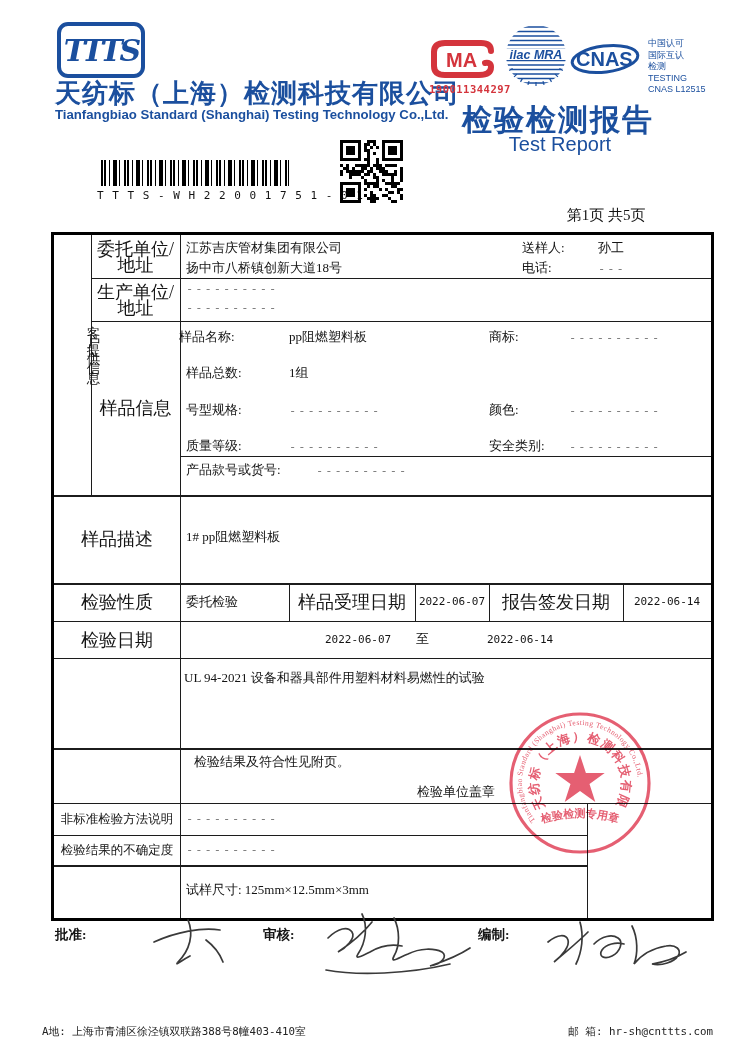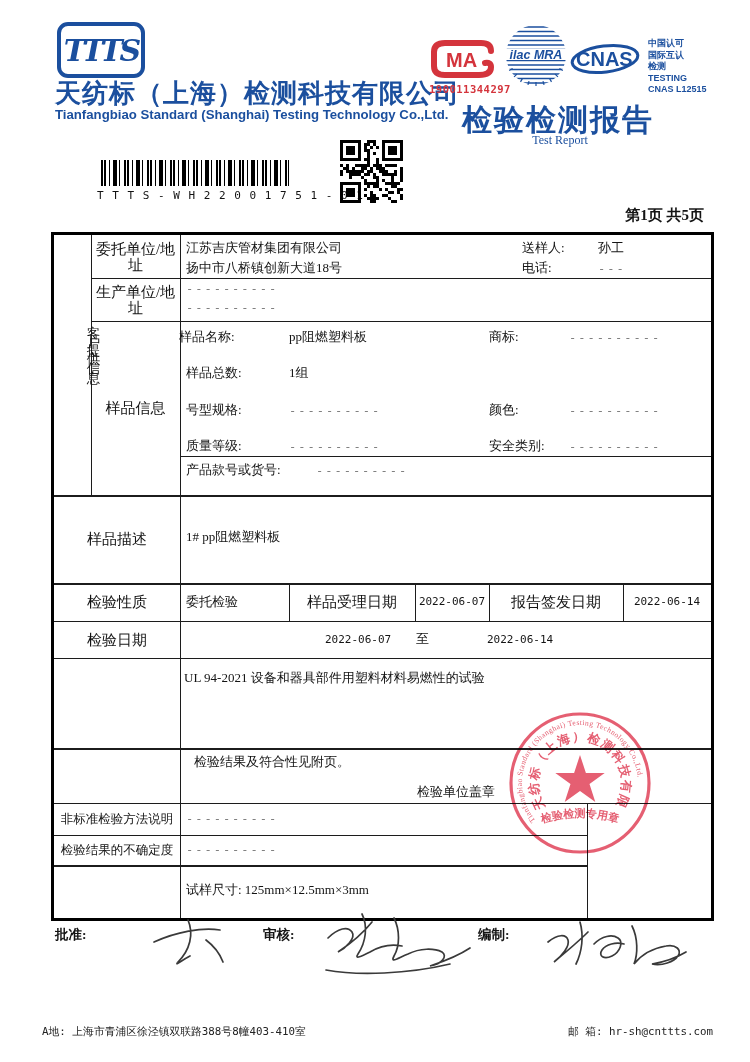--- a/index.html
+++ b/index.html
@@ -7,39 +7,39 @@
         font-family:"Liberation Serif","DejaVu Serif",serif;color:#141414;}
   .abs{position:absolute;}
   .blue{color:#1b4f9e;}
   
   .ttts-box{left:57px;top:22px;width:80px;height:48px;border:4px solid #1b4f9e;border-radius:11px;
             display:flex;align-items:center;justify-content:center;}
   .ttts-box span{font:italic bold 30px "DejaVu Serif",serif;color:#1b4f9e;letter-spacing:-3px;}
   .company-cn{left:55px;top:76px;font-size:26px;font-weight:bold;letter-spacing:1px;}
   .company-en{left:55px;top:107px;font-size:13.2px;font-weight:bold;font-family:"Liberation Sans",sans-serif;}
   .cma-num{left:429px;top:83px;font:bold 10.5px "DejaVu Sans Mono",monospace;color:#d4343c;letter-spacing:.5px;}
-  .accred{left:648px;top:38px;font-size:9px;line-height:11.5px;font-weight:bold;
+  .accred{left:648px;top:38px;font-size:9px;line-height:11.5px;font-weight:normal;
           font-family:"Liberation Sans",sans-serif;}
   .report-title{left:462px;top:100px;font-size:30px;font-weight:bold;letter-spacing:2px;}
-  .report-title-en{left:462px;top:133px;width:196px;text-align:center;font-size:12px;
-                   font-family:Liberation Serif, serif;}
+  .report-title-en{left:462px;top:133px;width:196px;text-align:center;font-size:20px;
+                   font-family:Liberation Sans, sans-serif;}
   .barcode{left:101px;top:160px;width:188px;height:26px;
     background:repeating-linear-gradient(90deg,#000 0 2px,#fff 2px 3px,#000 3px 5px,#fff 5px 8px,
                #000 8px 9px,#fff 9px 12px,#000 12px 16px,#fff 16px 18px,#000 18px 19px,#fff 19px 23px);}
   .barcode-text{left:97px;top:189px;font:11px "DejaVu Sans Mono",monospace;letter-spacing:1px;color:#111;}
   .qr{left:340px;top:140px;width:63px;height:63px;}
-  .page-info{left:508px;top:206px;width:196px;text-align:right;font-size:15px;font-weight:bold;}
+  .page-info{left:508px;top:206px;width:196px;text-align:center;font-size:15px;font-weight:normal;}
   
   .tbl{left:51px;top:232px;width:657px;height:683px;border:3px solid #000;box-sizing:content-box;}
   .vl{position:absolute;width:0;border-left:1px solid #1c1c1c;}
   .hl{position:absolute;height:0;border-top:1px solid #1c1c1c;}
   .hl.thick{border-top-width:2px;}
   .c{position:absolute;font-size:13px;line-height:16px;white-space:nowrap;}
   .cc{position:absolute;display:flex;align-items:center;justify-content:center;
-      text-align:center;font-size:15px;line-height:16px;}
+      text-align:center;font-size:18px;line-height:16px;}
   .dash{color:#808080;font:12px "DejaVu Sans Mono",monospace;letter-spacing:2px;}
   .num{font-family:"DejaVu Sans Mono",monospace;font-size:11px;}
   .strip-text{position:absolute;left:0;top:80px;width:37px;text-align:center;
       writing-mode:vertical-rl;text-orientation:upright;letter-spacing:9px;font-size:13.5px;left:11px;}
   
   .stamp{left:505px;top:708px;width:150px;height:150px;mix-blend-mode:multiply;opacity:.9;}
   
   .sig-label{font-size:13.5px;font-weight:bold;}
   .sig path{fill:none;stroke:#3a3a3a;stroke-width:1.7;stroke-linecap:round;}
   

